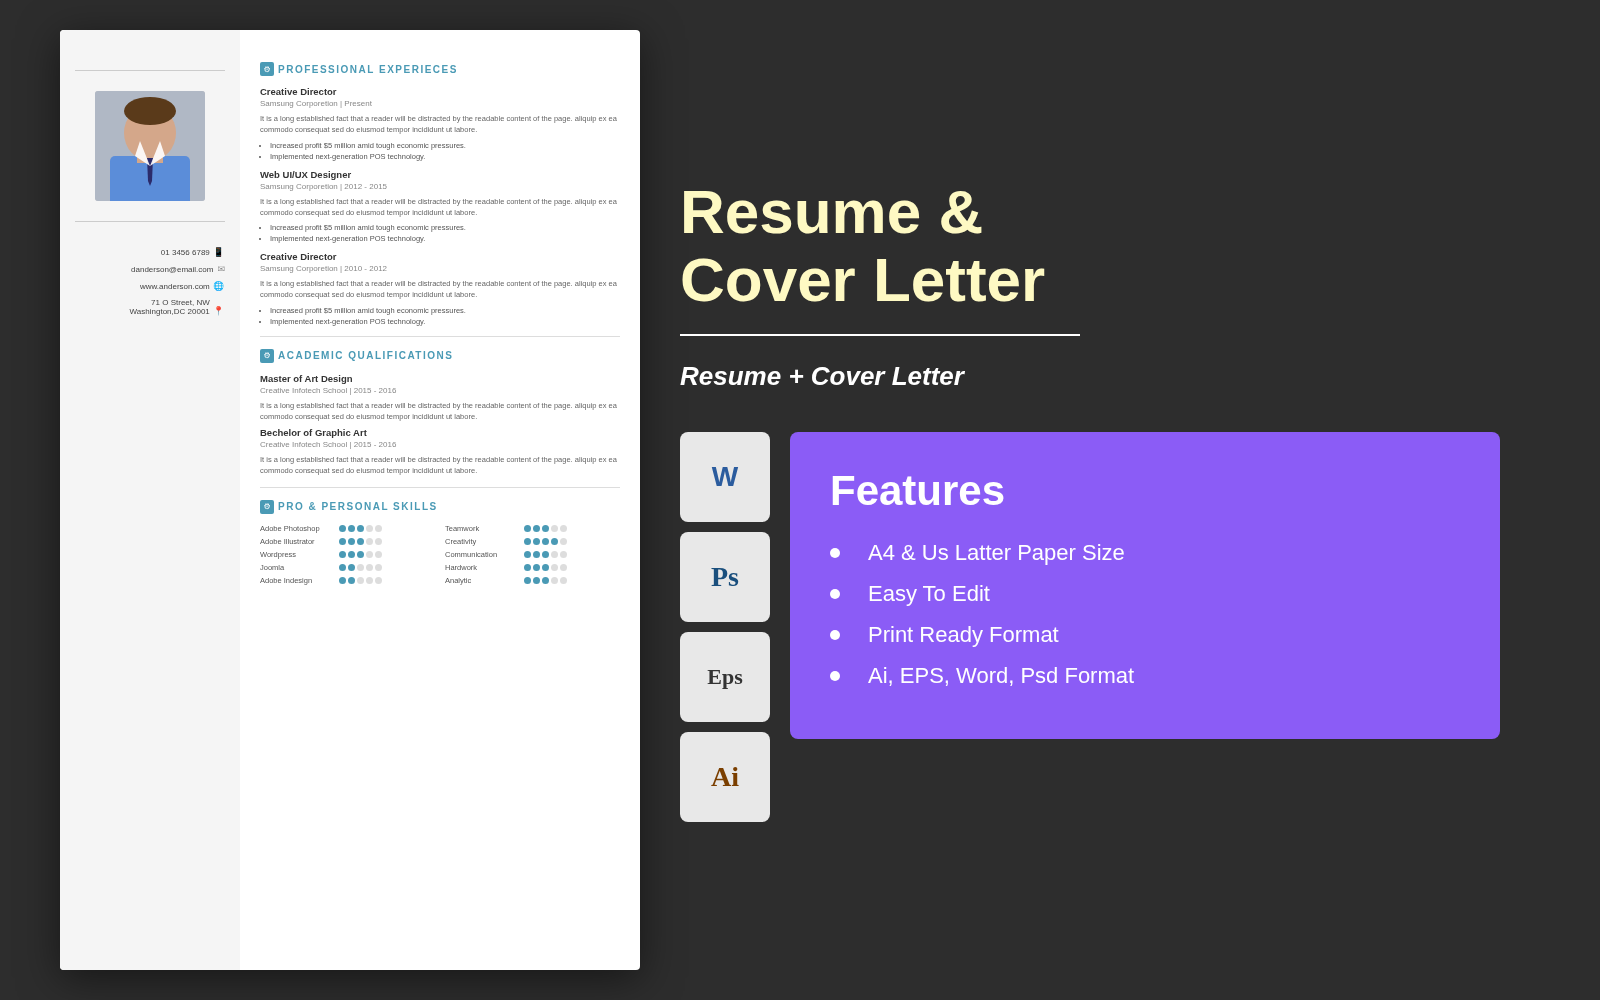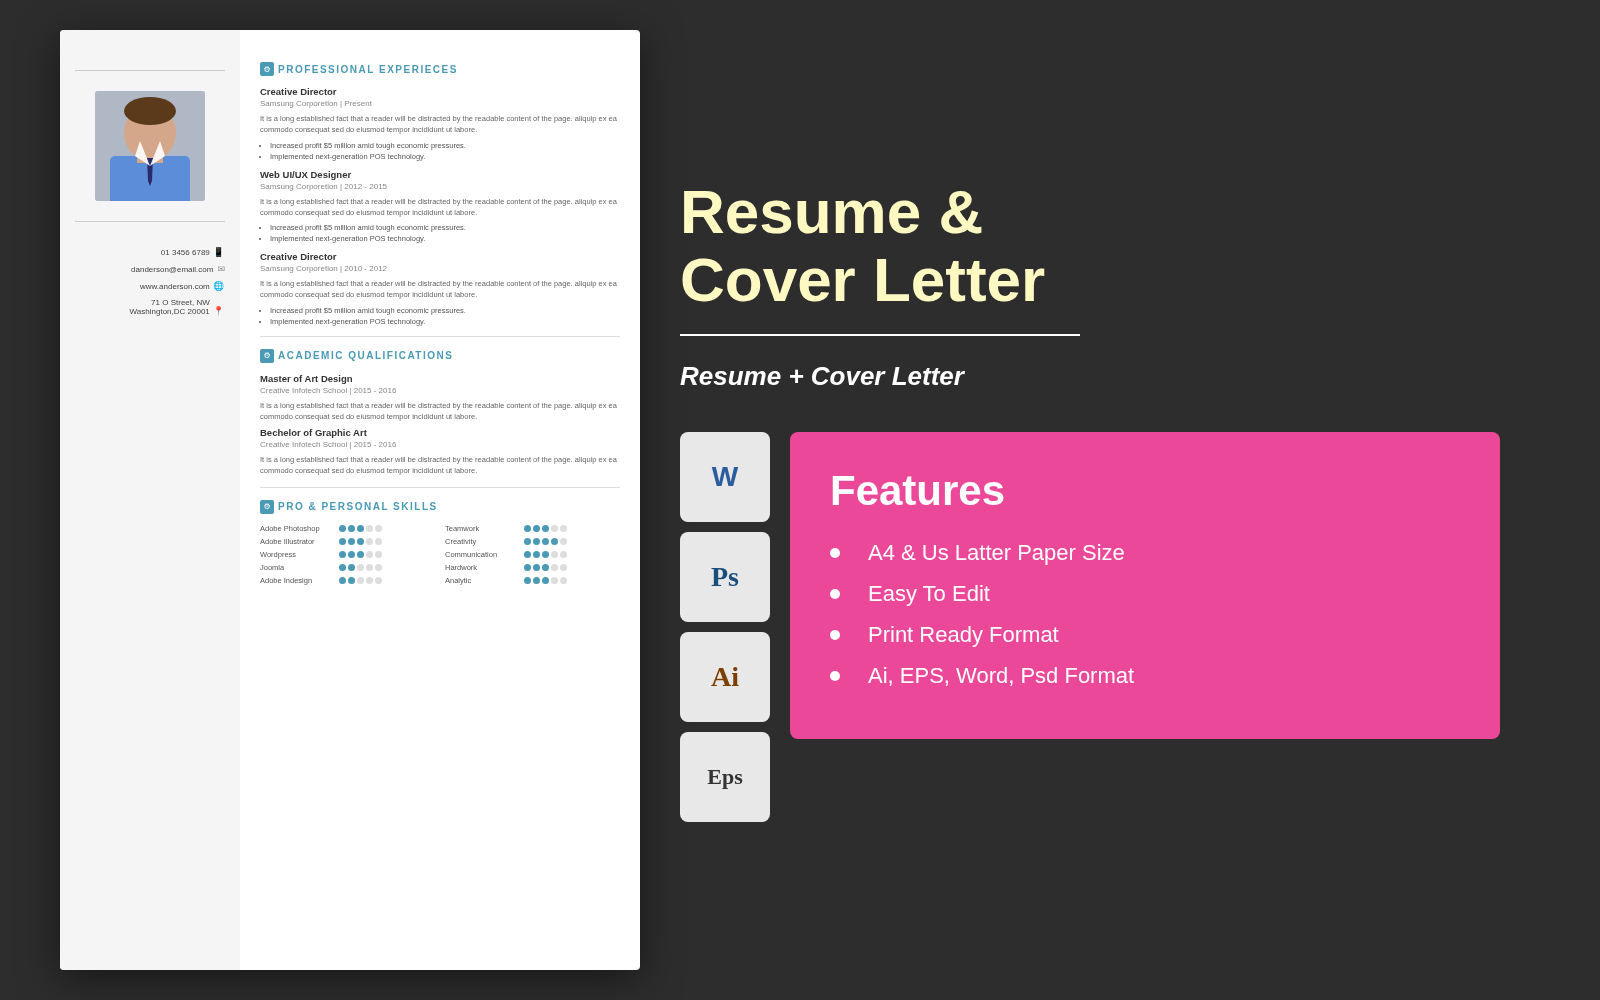--- a/index.html
+++ b/index.html
@@ -249,21 +249,21 @@
       color: #333;
       font-family: 'Georgia', serif;
     }
     .format-icon-box.w-box { color: #2b5c9e; font-family: Arial; }
     .format-icon-box.ps-box { color: #1a4f7d; }
     .format-icon-box.ai-box { color: #7b3f00; }
     .format-icon-box.eps-box { color: #333; font-size: 22px; }
 
     .features-panel {
       flex: 1;
-      background: #ec4899;
+      background: #8b5cf6;
       border-radius: 8px;
       padding: 35px 40px;
     }
     .features-title {
       font-size: 42px;
       font-weight: 700;
       color: white;
       margin-bottom: 25px;
     }
     .feature-item {
@@ -511,25 +511,25 @@
 
   <div class="bottom-row">
 
     <div class="format-icons">
       <div class="format-icon-box w-box">
         <span>W</span>
       </div>
       <div class="format-icon-box ps-box">
         <span>Ps</span>
       </div>
+      <div class="format-icon-box eps-box">
+        <span>Eps</span>
+      </div>
       <div class="format-icon-box ai-box">
         <span>Ai</span>
-      </div>
-      <div class="format-icon-box eps-box">
-        <span>Eps</span>
       </div>
     </div>
 
     <div class="features-panel">
       <div class="features-title">Features</div>
       <div class="feature-item">
         <div class="feature-bullet"></div>
         <span class="feature-text">A4 &amp; Us Latter Paper Size</span>
       </div>
       <div class="feature-item">

